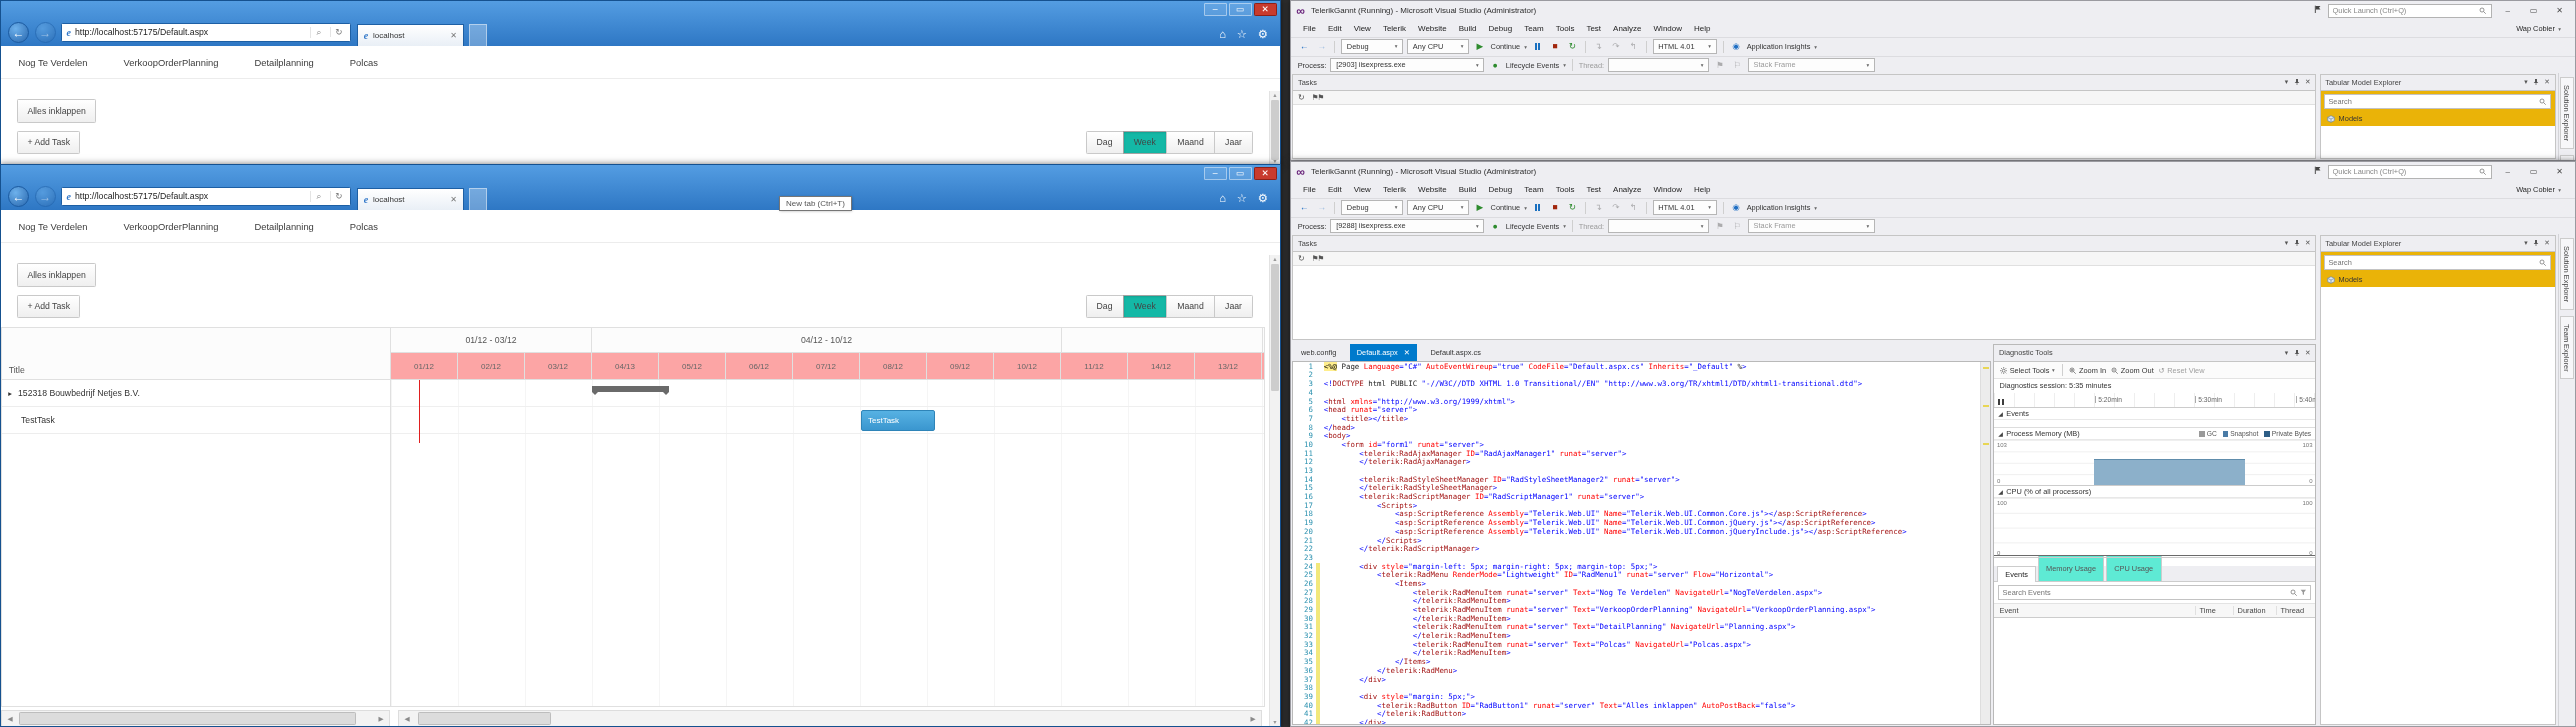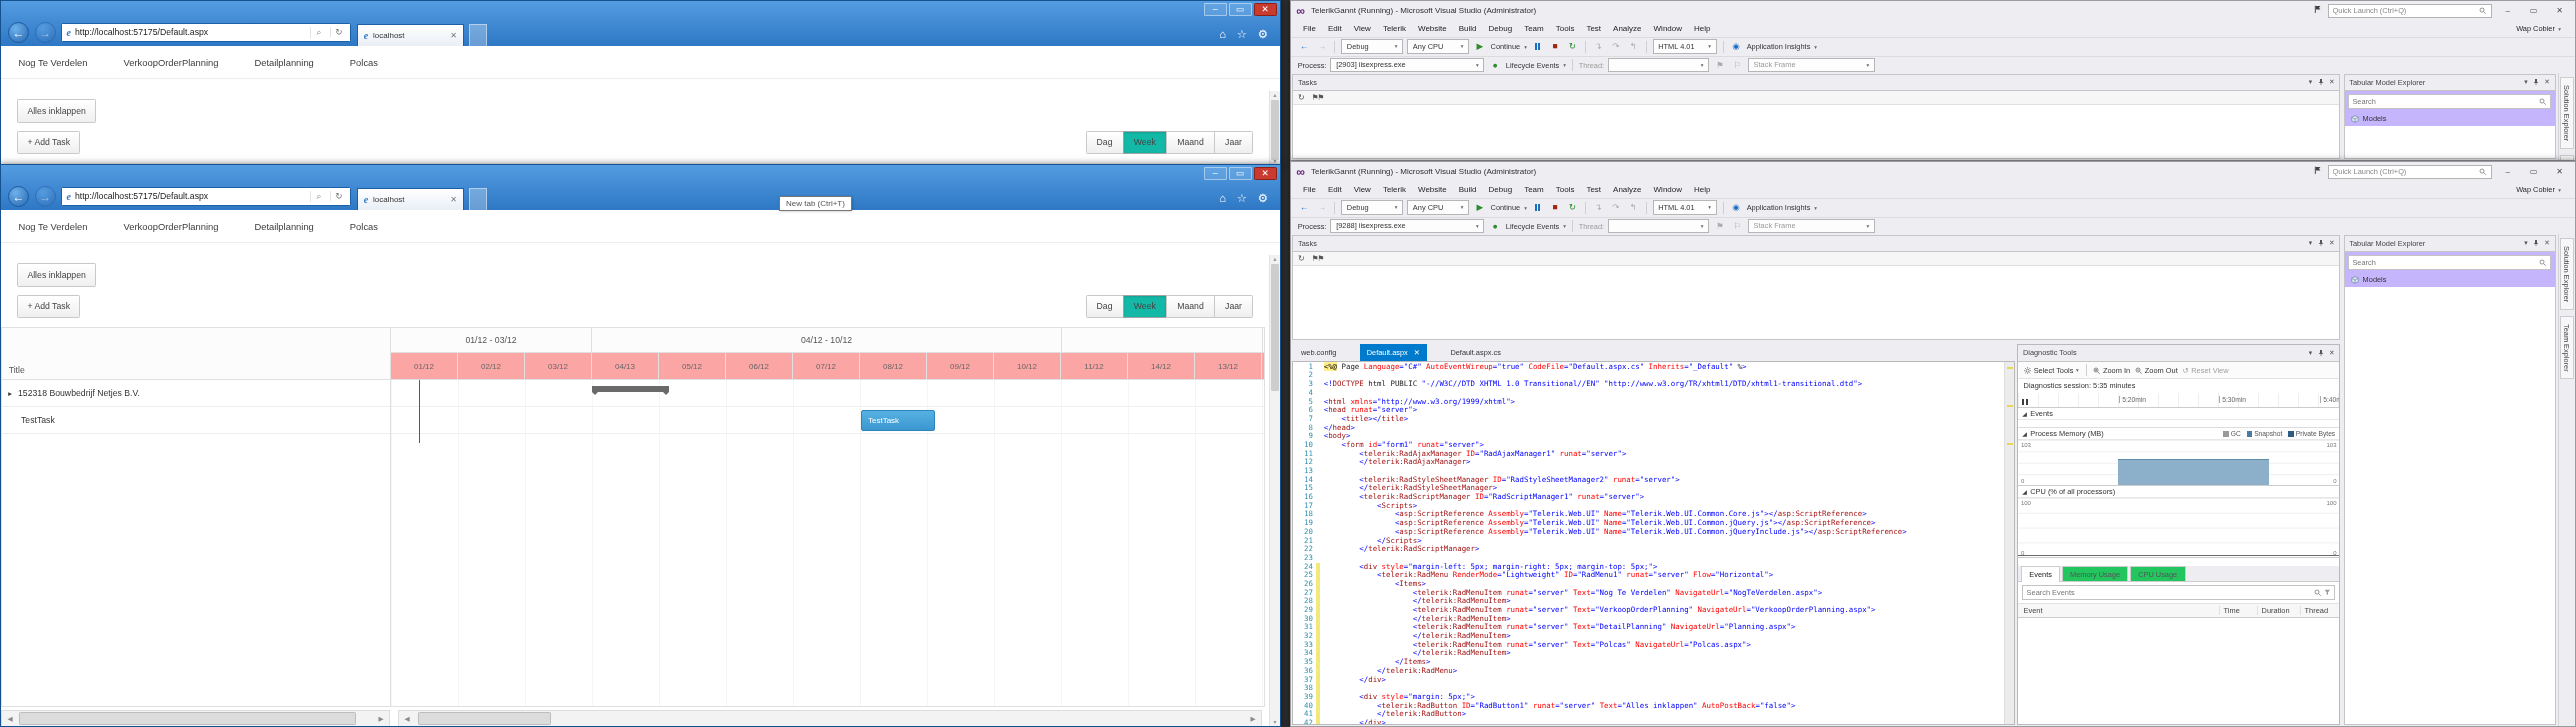--- a/index.html
+++ b/index.html
@@ -105,33 +105,33 @@
   .vs-body{position:absolute;left:0;right:0;top:72px;bottom:0;display:flex}
   .vcol{flex:1;display:flex;flex-direction:column;min-width:0;margin:1.3px 0 1.3px 1.3px}
   .toolwin{display:flex;flex-direction:column;border:0.7px solid #c5c5c5;background:#8b5cf6}
   .tool-head{height:15.4px;background:#eeeef2;display:flex;align-items:center;padding:0 4.7px;font-size:7.4px;color:#444;
       border-bottom:0.7px solid #c5c5c5;gap:4px}
   .th-ic{margin-left:auto;display:flex;gap:5.4px;align-items:center;color:#555;font-size:6.7px}
   .tw-bar{height:14.8px;background:#f6f6f6;border-bottom:0.7px solid #e0e0e0;display:flex;align-items:center;gap:6.7px;padding:0 4.7px;color:#555;font-size:8px}
   .tasks{flex:1;min-height:0}
   .tasks.fixed{flex:none;height:105px}
   .tw-body{flex:1;background:#fff}
-  .tme{width:212px;flex:none;margin:1.3px 2px 1.3px 3.4px;display:flex;border:0.7px solid #c5c5c5;background:#c4b5fd}
+  .tme{width:236px;flex:none;margin:1.3px 2px 1.3px 3.4px;display:flex;border:0.7px solid #c5c5c5;background:#eab308}
   .search-row{display:flex;align-items:center;padding:3.4px 3.4px 2.7px 3.4px;gap:2.7px}
   .search-box{flex:1;height:14.8px;border:0.7px solid #c3c3c3;display:flex;align-items:center;padding:0 3.4px;gap:2.7px;background:#fff}
   .search-box input{border:0;outline:0;flex:1;font-size:7.4px;color:#333;font-family:"Liberation Sans",sans-serif;background:transparent;min-width:0}
   .tree-item{display:flex;align-items:center;gap:4px;height:14px;padding:0 6px;font-size:7.4px;color:#333}
   .strip{width:17.4px;flex:none;background:#eeeef2;border-left:0.7px solid #d4d4d8;display:flex;flex-direction:column;gap:6.7px;
       padding-top:4px;align-items:center;overflow:hidden}
   .strip span{writing-mode:vertical-rl;font-size:7.4px;color:#444;background:#f7f7f9;border:0.7px solid #ccc;padding:6.7px 1.3px;white-space:nowrap}
 
   
   .doc{flex:1;display:flex;margin-top:3.4px;min-height:0}
   .editor-col{flex:1;display:flex;flex-direction:column;min-width:0}
-  .doc-tabs{height:17.4px;display:flex;align-items:center;padding-left:2px;gap:17px;flex:none}
+  .doc-tabs{height:17.4px;display:flex;align-items:center;padding-left:2px;gap:7px;flex:none}
   .dtab{height:17px;display:flex;align-items:center;padding:0 6.7px;font-size:7.4px;color:#333;gap:6px;white-space:nowrap}
   .dtab.sel{background:#007acc;color:#fff}
   .dtab.sel .dtab-x{color:#fff}
   .editor{flex:1;background:#fff;border:0.7px solid #b9b9b9;display:flex;min-height:0;position:relative}
   .code{flex:1;overflow:hidden;font-family:"DejaVu Sans Mono",monospace;font-size:7.4px;line-height:8.7px;padding-top:0.7px}
   .cl{display:flex;height:8.7px;white-space:pre}
   .ln{width:23px;text-align:right;color:#2b91af;padding-right:3.4px;flex:none}
   .chgbar{width:3.4px;flex:none;margin-right:4px}
   .chg .chgbar{background:#f2e87c}
   .cltext{white-space:pre}
@@ -157,21 +157,21 @@
   .d-legend{margin-left:auto;display:flex;gap:6px;font-size:6.7px;color:#555;align-items:center}
   .lg-item{display:inline-flex;align-items:center}
   .lg{width:5.4px;height:5.4px;display:inline-block;margin-right:2px}
   .d-chart{position:relative;border-bottom:0.7px solid #ccc;flex:none;background-image:linear-gradient(#efefef 0.7px,transparent 0.7px);background-size:100% 11.4px}
   .d-chart.mem{height:46px}
   .d-chart.cpu{height:60px;background-size:100% 14.8px}
   .axis{position:absolute;font-size:6px;color:#777}
   .mem-block{position:absolute;left:31%;width:47%;top:42%;bottom:0;background:#8cb0ca;border-top:1.3px solid #5f8cab}
   .cpu-line{position:absolute;left:0;right:0;bottom:1.3px;height:1.3px;background:#6a6a6a}
   .d-tabs{display:flex;height:16px;align-items:flex-end;border-bottom:0.7px solid #ccc;background:#eeeef2;padding-left:2.7px;gap:1.3px;flex:none;margin-top:8px}
-  .d-tabs span{height:15px;display:inline-flex;align-items:center;padding:0 7.4px;font-size:7.4px;color:#555;background:#22c55e;border:0.7px solid #ccc;border-bottom:none}
+  .d-tabs span{height:26px;display:inline-flex;align-items:center;padding:0 7.4px;font-size:7.4px;color:#555;background:#5eead4;border:0.7px solid #ccc;border-bottom:none}
   .d-tabs span.sel{background:#fff;color:#222;height:16px;margin-bottom:-0.7px}
   .d-search{padding:2.7px 4px;border-bottom:0.7px solid #e3e3e3;flex:none}
   .d-thead{display:flex;height:14px;align-items:center;font-size:7.4px;color:#444;border-bottom:0.7px solid #ccc;background:#f7f7f7;flex:none}
   .d-thead .c0{flex:1;padding-left:5.4px}
   .d-thead .c1{width:38px;border-left:0.7px solid #e0e0e0;padding-left:3.4px}
   .d-thead .c2{width:43px;border-left:0.7px solid #e0e0e0;padding-left:3.4px}
   .d-thead .c3{width:39px;border-left:0.7px solid #e0e0e0;padding-left:3.4px}
   .d-body{flex:1;background:#fff}
 </style>
 </head>

